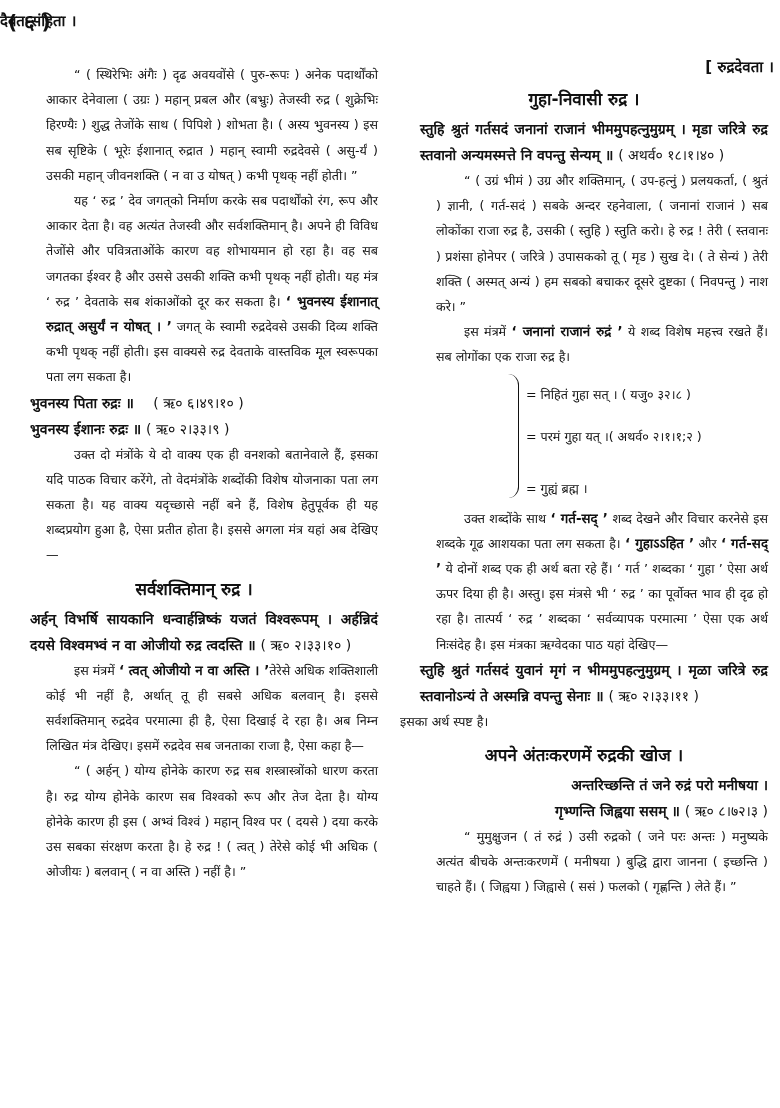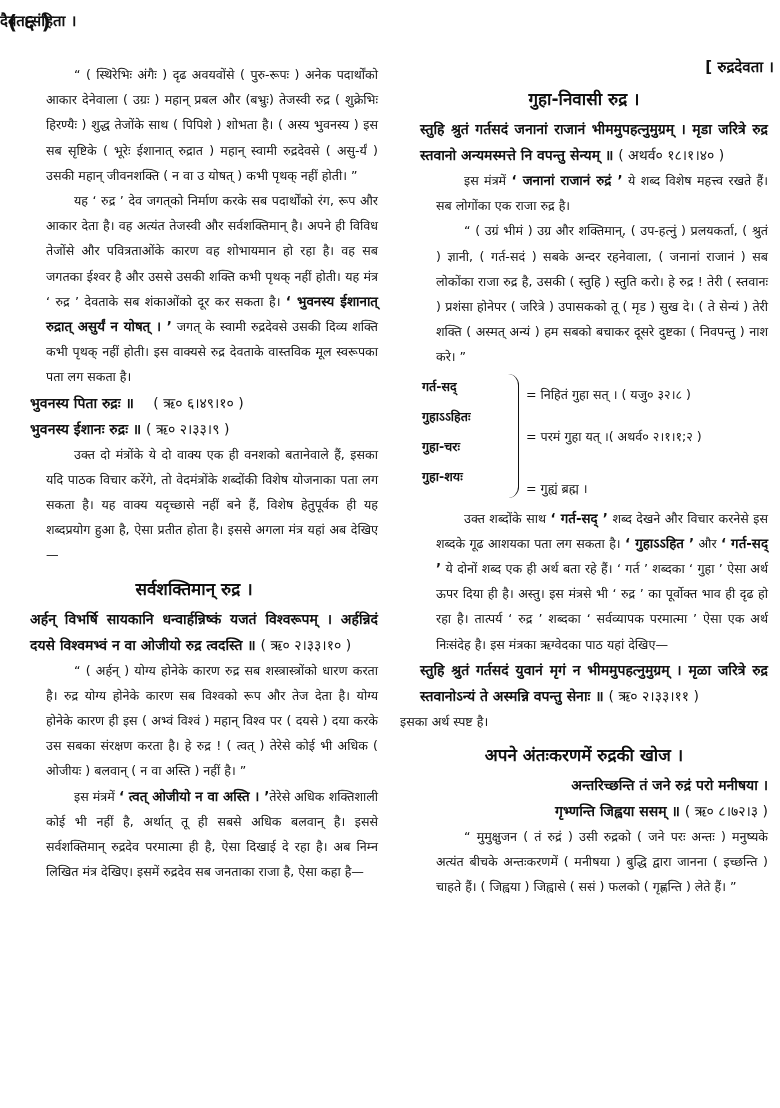--- a/index.html
+++ b/index.html
@@ -37,37 +37,31 @@
 </div>
 
 <div class="col col-left">
   <p class="indent">“ ( स्थिरेभिः अंगैः ) दृढ अवयवोंसे ( पुरु-रूपः ) अनेक पदार्थोंको आकार देनेवाला ( उग्रः ) महान् प्रबल और (बभ्रुः) तेजस्वी रुद्र ( शुक्रेभिः हिरण्यैः ) शुद्ध तेजोंके साथ ( पिपिशे ) शोभता है। ( अस्य भुवनस्य ) इस सब सृष्टिके ( भूरेः ईशानात् रुद्रात ) महान् स्वामी रुद्रदेवसे ( असु-र्यं ) उसकी महान् जीवनशक्ति ( न वा उ योषत् ) कभी पृथक् नहीं होती। ”</p>
   <p class="indent"><span>यह ‘ रुद्र ’ देव जगत्‌को निर्माण करके सब पदार्थोंको रंग, रूप और आकार देता है। वह अत्यंत तेजस्वी और सर्वशक्तिमान् है। अपने ही विविध तेजोंसे और पवित्रताओंके कारण वह शोभायमान हो रहा है। वह सब जगतका ईश्वर है और उससे उसकी शक्ति कभी पृथक् नहीं होती। यह मंत्र ‘ रुद्र ’ देवताके सब शंकाओंको दूर कर सकता है। </span><span class="em">‘ भुवनस्य ईशानात् रुद्रात् असुर्यं न योषत् । ’</span><span> जगत् के स्वामी रुद्रदेवसे उसकी दिव्य शक्ति कभी पृथक् नहीं होती। इस वाक्यसे रुद्र देवताके वास्तविक मूल स्वरूपका पता लग सकता है।</span></p>
   <p class="verse"><span>भुवनस्य पिता रुद्रः ॥</span>&nbsp;&nbsp;&nbsp; <span class="ref">( ऋ० ६।४९।१० )</span></p>
   <p class="verse"><span>भुवनस्य ईशानः रुद्रः ॥</span> <span class="ref">( ऋ० २।३३।९ )</span></p>
   <p class="indent">उक्त दो मंत्रोंके ये दो वाक्य एक ही वनशको बतानेवाले हैं, इसका यदि पाठक विचार करेंगे, तो वेदमंत्रोंके शब्दोंकी विशेष योजनाका पता लग सकता है। यह वाक्य यदृच्छासे नहीं बने हैं, विशेष हेतुपूर्वक ही यह शब्दप्रयोग हुआ है, ऐसा प्रतीत होता है। इससे अगला मंत्र यहां अब देखिए—</p>
   <div class="heading">सर्वशक्तिमान् रुद्र ।</div>
   <p class="verse"><span>अर्हन् विभर्षि सायकानि धन्वार्हन्निष्कं यजतं विश्वरूपम् । अर्हन्निदं दयसे विश्वमभ्वं न वा ओजीयो रुद्र त्वदस्ति ॥</span> <span class="ref">( ऋ० २।३३।१० )</span></p>
+  <p class="indent"><span>इस मंत्रमें </span><span class="em">‘ त्वत् ओजीयो न वा अस्ति । ’</span><span>तेरेसे अधिक शक्तिशाली कोई भी नहीं है, अर्थात् तू ही सबसे अधिक बलवान् है। इससे सर्वशक्तिमान् रुद्रदेव परमात्मा ही है, ऐसा दिखाई दे रहा है। अब निम्न लिखित मंत्र देखिए। इसमें रुद्रदेव सब जनताका राजा है, ऐसा कहा है—</span></p>
   <p class="indent">“ ( अर्हन् ) योग्य होनेके कारण रुद्र सब शस्त्रास्त्रोंको धारण करता है। रुद्र योग्य होनेके कारण सब विश्वको रूप और तेज देता है। योग्य होनेके कारण ही इस ( अभ्वं विश्वं ) महान् विश्व पर ( दयसे ) दया करके उस सबका संरक्षण करता है। हे रुद्र ! ( त्वत् ) तेरेसे कोई भी अधिक ( ओजीयः ) बलवान् ( न वा अस्ति ) नहीं है। ”</p>
-  <p class="indent"><span>इस मंत्रमें </span><span class="em">‘ त्वत् ओजीयो न वा अस्ति । ’</span><span>तेरेसे अधिक शक्तिशाली कोई भी नहीं है, अर्थात् तू ही सबसे अधिक बलवान् है। इससे सर्वशक्तिमान् रुद्रदेव परमात्मा ही है, ऐसा दिखाई दे रहा है। अब निम्न लिखित मंत्र देखिए। इसमें रुद्रदेव सब जनताका राजा है, ऐसा कहा है—</span></p>
 </div>
 
 <div class="col col-right">
   <div class="heading">गुहा-निवासी रुद्र ।</div>
   <p class="verse"><span>स्तुहि श्रुतं गर्तसदं जनानां राजानं भीममुपहत्नुमुग्रम् । मृडा जरित्रे रुद्र स्तवानो अन्यमस्मत्ते नि वपन्तु सेन्यम् ॥</span> <span class="ref">( अथर्व० १८।१।४० )</span></p>
+  <p class="indent">“ ( उग्रं भीमं ) उग्र और शक्तिमान्, ( उप-हत्नुं ) प्रलयकर्ता, ( श्रुतं ) ज्ञानी, ( गर्त-सदं ) सबके अन्दर रहनेवाला, ( जनानां राजानं ) सब लोकोंका राजा रुद्र है, उसकी ( स्तुहि ) स्तुति करो। हे रुद्र ! तेरी ( स्तवानः ) प्रशंसा होनेपर ( जरित्रे ) उपासकको तू ( मृड ) सुख दे। ( ते सेन्यं ) तेरी शक्ति ( अस्मत् अन्यं ) हम सबको बचाकर दूसरे दुष्टका ( निवपन्तु ) नाश करे। ”</p>
   <p class="indent"><span>इस मंत्रमें </span><span class="em">‘ जनानां राजानं रुद्रं ’</span><span> ये शब्द विशेष महत्त्व रखते हैं। सब लोगोंका एक राजा रुद्र है।</span></p>
-  <p class="indent">“ ( उग्रं भीमं ) उग्र और शक्तिमान्, ( उप-हत्नुं ) प्रलयकर्ता, ( श्रुतं ) ज्ञानी, ( गर्त-सदं ) सबके अन्दर रहनेवाला, ( जनानां राजानं ) सब लोकोंका राजा रुद्र है, उसकी ( स्तुहि ) स्तुति करो। हे रुद्र ! तेरी ( स्तवानः ) प्रशंसा होनेपर ( जरित्रे ) उपासकको तू ( मृड ) सुख दे। ( ते सेन्यं ) तेरी शक्ति ( अस्मत् अन्यं ) हम सबको बचाकर दूसरे दुष्टका ( निवपन्तु ) नाश करे। ”</p>
 
   <div class="glossary">
-    <div class="gl-terms">
-      <div>गर्त-सद्</div>
-      <div>गुहाऽऽहितः</div>
-      <div>गुहा-चरः</div>
-      <div>गुहा-शयः</div>
-    </div>
     <div class="brace"></div>
     <div class="gl-defs">
       <div style="top:10px">= निहितं गुहा सत् । ( यजु० ३२।८ )</div>
       <div style="top:52px">= परमं गुहा यत् ।( अथर्व० २।१।१;२ )</div>
       <div style="top:104px">= गुह्यं ब्रह्म ।</div>
     </div>
   </div>
 
   <p class="indent"><span>उक्त शब्दोंके साथ </span><span class="em">‘ गर्त-सद् ’</span><span> शब्द देखने और विचार करनेसे इस शब्दके गूढ आशयका पता लग सकता है। </span><span class="em">‘ गुहाऽऽहित ’</span><span> और </span><span class="em">‘ गर्त-सद् ’</span><span> ये दोनों शब्द एक ही अर्थ बता रहे हैं। ‘ गर्त ’ शब्दका ‘ गुहा ’ ऐसा अर्थ ऊपर दिया ही है। अस्तु। इस मंत्रसे भी ‘ रुद्र ’ का पूर्वोक्त भाव ही दृढ हो रहा है। तात्पर्य ‘ रुद्र ’ शब्दका ‘ सर्वव्यापक परमात्मा ’ ऐसा एक अर्थ निःसंदेह है। इस मंत्रका ऋग्वेदका पाठ यहां देखिए—</span></p>
   <p class="verse"><span>स्तुहि श्रुतं गर्तसदं युवानं मृगं न भीममुपहत्नुमुग्रम् । मृळा जरित्रे रुद्र स्तवानोऽन्यं ते अस्मन्नि वपन्तु सेनाः ॥</span> <span class="ref">( ऋ० २।३३।११ )</span></p>

